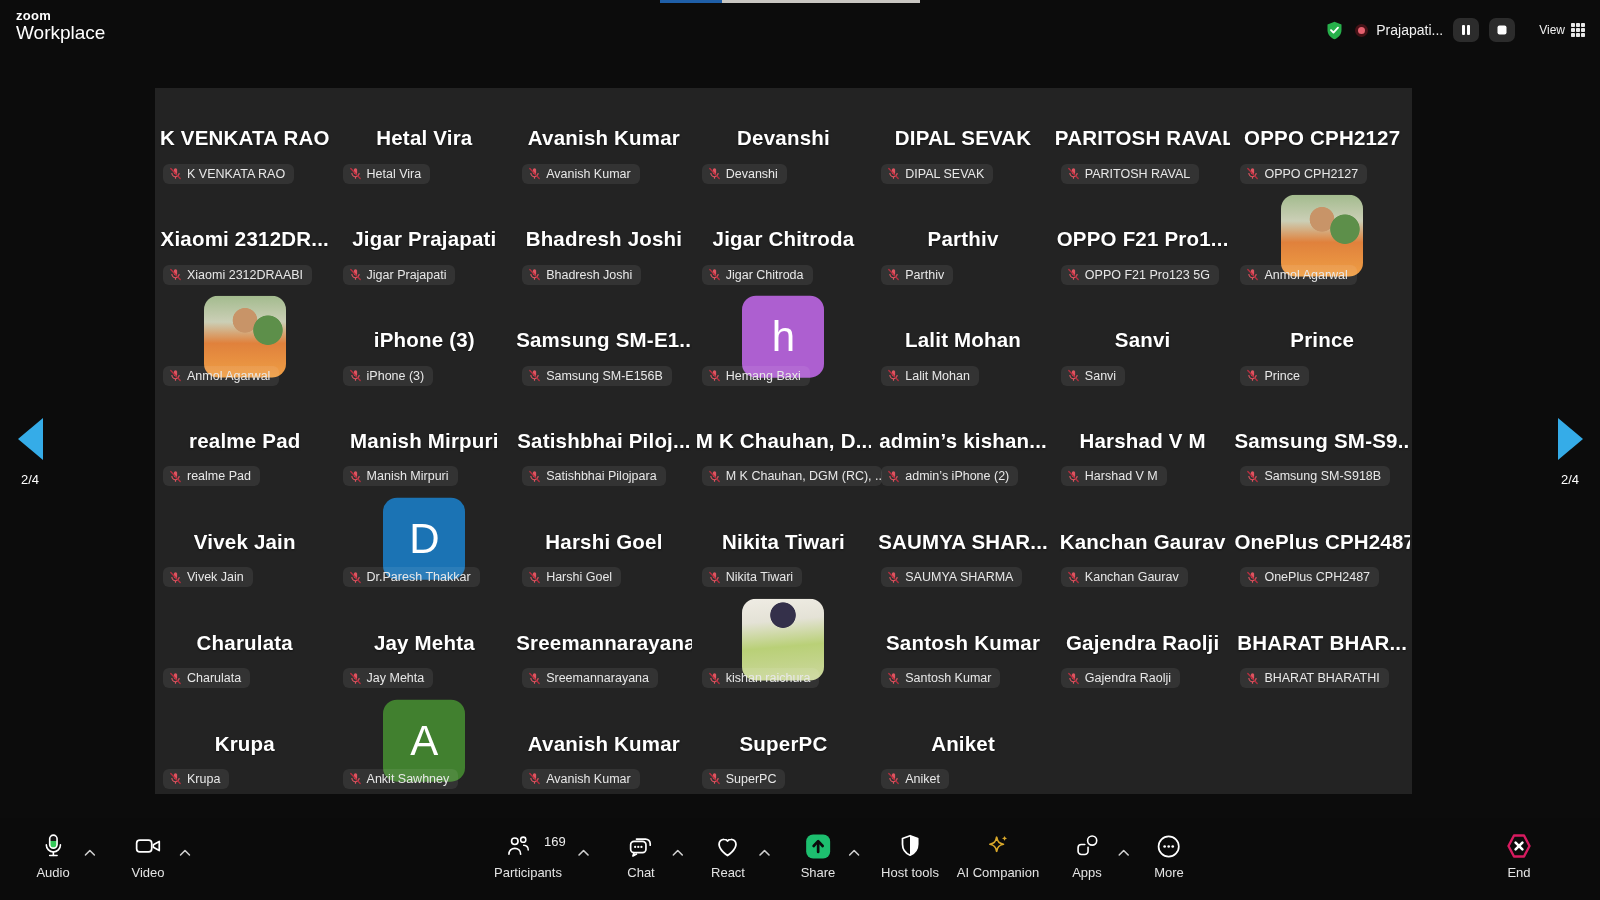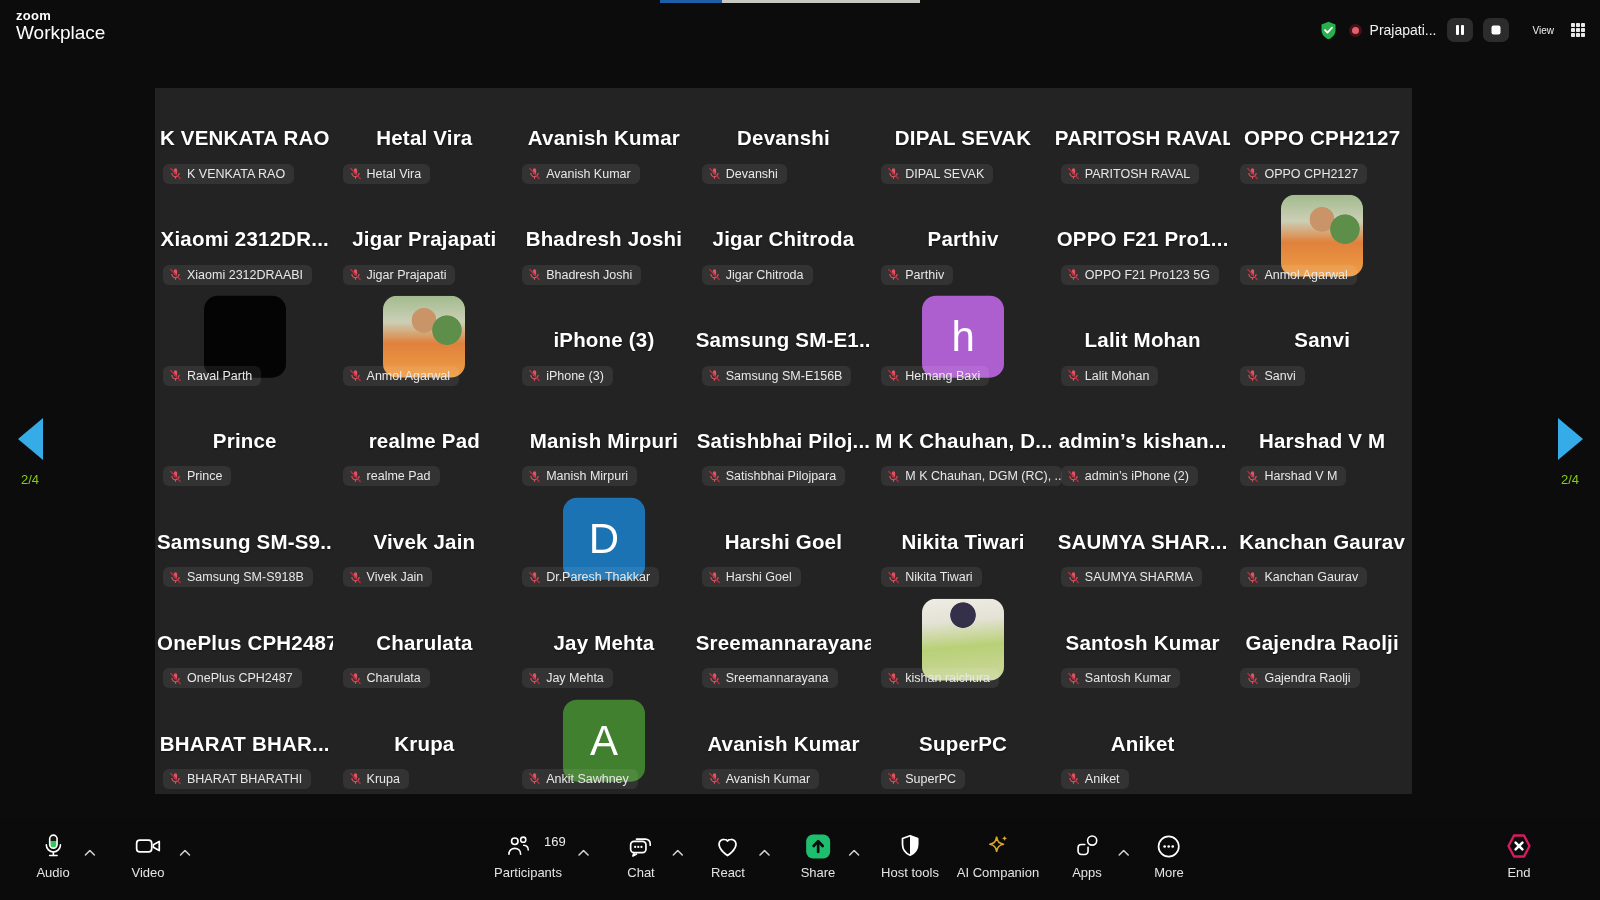--- a/index.html
+++ b/index.html
@@ -13,21 +13,21 @@
   .strip.blue{left:660px;width:62px;background:#1f5fa8;}
   .strip.gray{left:722px;width:198px;background:#c9c7c2;}
 
   
   .logo{position:absolute;left:16px;top:9px;line-height:1.05;}
   .logo .l1{font-size:13px;font-weight:700;letter-spacing:.3px;}
   .logo .l2{font-size:19px;font-weight:500;}
   .header-right{position:absolute;right:14px;top:16px;display:flex;align-items:center;gap:10px;height:28px;}
   .rec-label{font-size:14px;color:#f0f0f0;margin-left:-2px;}
   .ctl-btn{width:26px;height:24px;background:#2c2c2c;border-radius:7px;display:flex;align-items:center;justify-content:center;}
-  .view-btn{display:flex;align-items:center;gap:16px;margin-left:14px;font-size:10px;color:#f0f0f0;}
+  .view-btn{display:flex;align-items:center;gap:5px;margin-left:14px;font-size:12px;color:#f0f0f0;}
   .rec-dot{width:13px;height:13px;border-radius:50%;background:#461217;display:flex;align-items:center;justify-content:center;}
   .rec-dot i{width:7px;height:7px;border-radius:50%;background:var(--rec-red);display:block;}
 
   
   .toast{position:absolute;left:50%;transform:translateX(-50%);top:55px;height:46px;line-height:46px;
          background:#191919;border:1px solid #3d3d3d;border-radius:12px;padding:0 27px;font-size:14.5px;color:#e9e9e9;}
 
   
   .grid{position:absolute;left:155px;top:88px;width:1257px;height:706px;background:#232323;
         display:grid;grid-template-columns:repeat(7,1fr);grid-template-rows:repeat(7,1fr);overflow:hidden;}
@@ -50,21 +50,21 @@
       radial-gradient(circle at 50% 20%, #34304a 0 16%, rgba(52,48,74,0) 17%),
       linear-gradient(175deg,#efece4 0%,#e4e2d6 28%,#b9d077 58%,#cdd8a0 100%);}
 
   
   .pager{position:absolute;width:60px;text-align:center;}
   .pager .tri{width:0;height:0;margin:0 auto;cursor:pointer;}
   .pager.left{left:0px;top:418px;}
   .pager.left .tri{border-top:21px solid transparent;border-bottom:21px solid transparent;border-right:25px solid var(--arrow-blue);}
   .pager.right{right:0px;top:418px;}
   .pager.right .tri{border-top:21px solid transparent;border-bottom:21px solid transparent;border-left:25px solid var(--arrow-blue);}
-  .pager .pg{margin-top:12px;font-size:13px;color:#84cc16;}
+  .pager .pg{margin-top:12px;font-size:13px;color:#ffffff;}
 
   
   .toolbar{position:absolute;left:0;bottom:0;width:1600px;height:82px;background:#0b0b0b;}
   .tb-item{position:absolute;top:12px;transform:translateX(-50%);text-align:center;cursor:pointer;}
   .tb-icon{height:32px;display:flex;align-items:center;justify-content:center;}
   .tb-label{margin-top:3px;font-size:13px;color:#e4e4e4;white-space:nowrap;}
   .tb-chev{position:absolute;top:12px;left:calc(50% + 31px);}
   .tb-chev.far{left:calc(50% + 50px);}
   .tb-count{position:absolute;top:4px;left:calc(50% + 16px);font-size:13px;color:#ededed;}
   .pos-audio{left:53px;} .pos-video{left:148px;} .pos-participants{left:528px;}
@@ -289,32 +289,20 @@
           <svg width="13" height="13" viewBox="0 0 16 16">
             <rect x="6" y="1.5" width="4" height="7.5" rx="2" fill="#dd5560"></rect>
             <path d="M3.5 7.5a4.5 4.5 0 0 0 9 0" fill="none" stroke="#dd5560" stroke-width="1.4"></path>
             <line x1="8" y1="12" x2="8" y2="14.5" stroke="#dd5560" stroke-width="1.4"></line>
             <line x1="2.2" y1="1.8" x2="13.8" y2="14.2" stroke="#b32d3e" stroke-width="1.7" stroke-linecap="round"></line>
           </svg>
           <span>Anmol Agarwal</span>
         </div>
       </div>
       <div class="tile">
-        <div class="avatar black"></div>
-        <div class="pill">
-          <svg width="13" height="13" viewBox="0 0 16 16">
-            <rect x="6" y="1.5" width="4" height="7.5" rx="2" fill="#dd5560"></rect>
-            <path d="M3.5 7.5a4.5 4.5 0 0 0 9 0" fill="none" stroke="#dd5560" stroke-width="1.4"></path>
-            <line x1="8" y1="12" x2="8" y2="14.5" stroke="#dd5560" stroke-width="1.4"></line>
-            <line x1="2.2" y1="1.8" x2="13.8" y2="14.2" stroke="#b32d3e" stroke-width="1.7" stroke-linecap="round"></line>
-          </svg>
-          <span>Raval Parth</span>
-        </div>
-      </div>
-      <div class="tile">
         <div class="avatar photo photo man-orange"></div>
         <div class="pill">
           <svg width="13" height="13" viewBox="0 0 16 16">
             <rect x="6" y="1.5" width="4" height="7.5" rx="2" fill="#dd5560"></rect>
             <path d="M3.5 7.5a4.5 4.5 0 0 0 9 0" fill="none" stroke="#dd5560" stroke-width="1.4"></path>
             <line x1="8" y1="12" x2="8" y2="14.5" stroke="#dd5560" stroke-width="1.4"></line>
             <line x1="2.2" y1="1.8" x2="13.8" y2="14.2" stroke="#b32d3e" stroke-width="1.7" stroke-linecap="round"></line>
           </svg>
           <span>Anmol Agarwal</span>
         </div>

